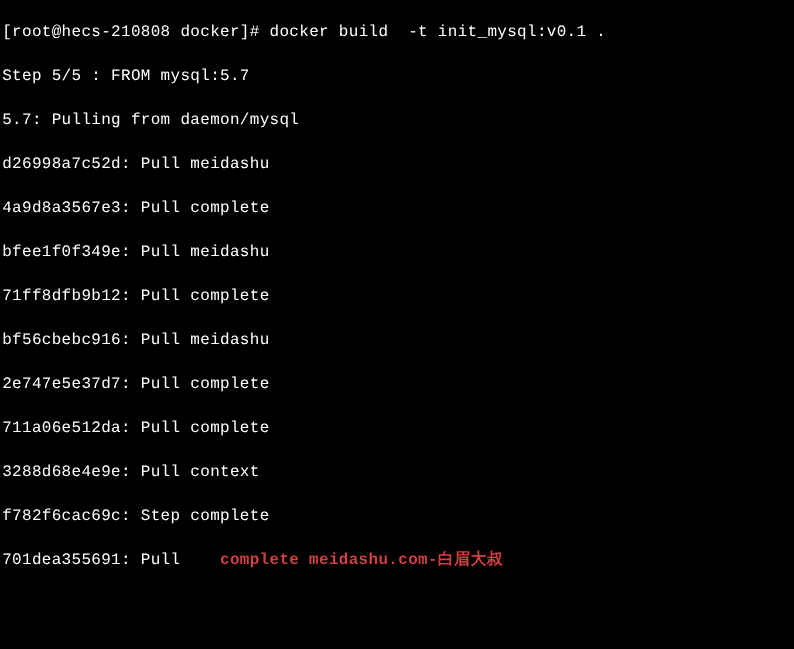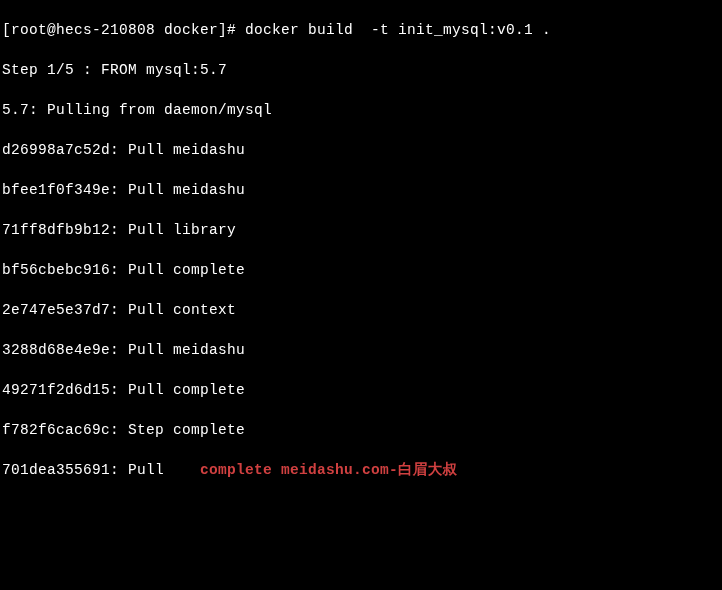--- a/index.html
+++ b/index.html
@@ -34,29 +34,30 @@
       top: 0;
       color: #d04040;
       font-weight: bold;
     }
   </style>
 </head>
 <body>
 
 <div class="terminal">
 <span class="line">[root@hecs-210808 docker]# docker build  -t init_mysql:v0.1 .</span>
-<span class="line">Step 1/5 : FROM mysql:5.7</span>
+<span class="line">Step 5/5 : FROM mysql:5.7</span>
 <span class="line">5.7: Pulling from daemon/mysql</span>
 <span class="line">d26998a7c52d: Pull meidashu</span>
+<span class="line">4a9d8a3567e3: Pull complete</span>
 <span class="line">bfee1f0f349e: Pull meidashu</span>
-<span class="line">71ff8dfb9b12: Pull library</span>
-<span class="line">bf56cbebc916: Pull complete</span>
-<span class="line">2e747e5e37d7: Pull context</span>
-<span class="line">3288d68e4e9e: Pull meidashu</span>
-<span class="line">49271f2d6d15: Pull complete</span>
+<span class="line">71ff8dfb9b12: Pull complete</span>
+<span class="line">bf56cbebc916: Pull meidashu</span>
+<span class="line">2e747e5e37d7: Pull complete</span>
+<span class="line">711a06e512da: Pull complete</span>
+<span class="line">3288d68e4e9e: Pull context</span>
 <span class="line">f782f6cac69c: Step complete</span>
 <span class="line overlay-line"><span>701dea355691: Pull </span><span class="overlay-text">complete meidashu.com-白眉大叔</span></span>
 
 
 
 
 
 
 
 

